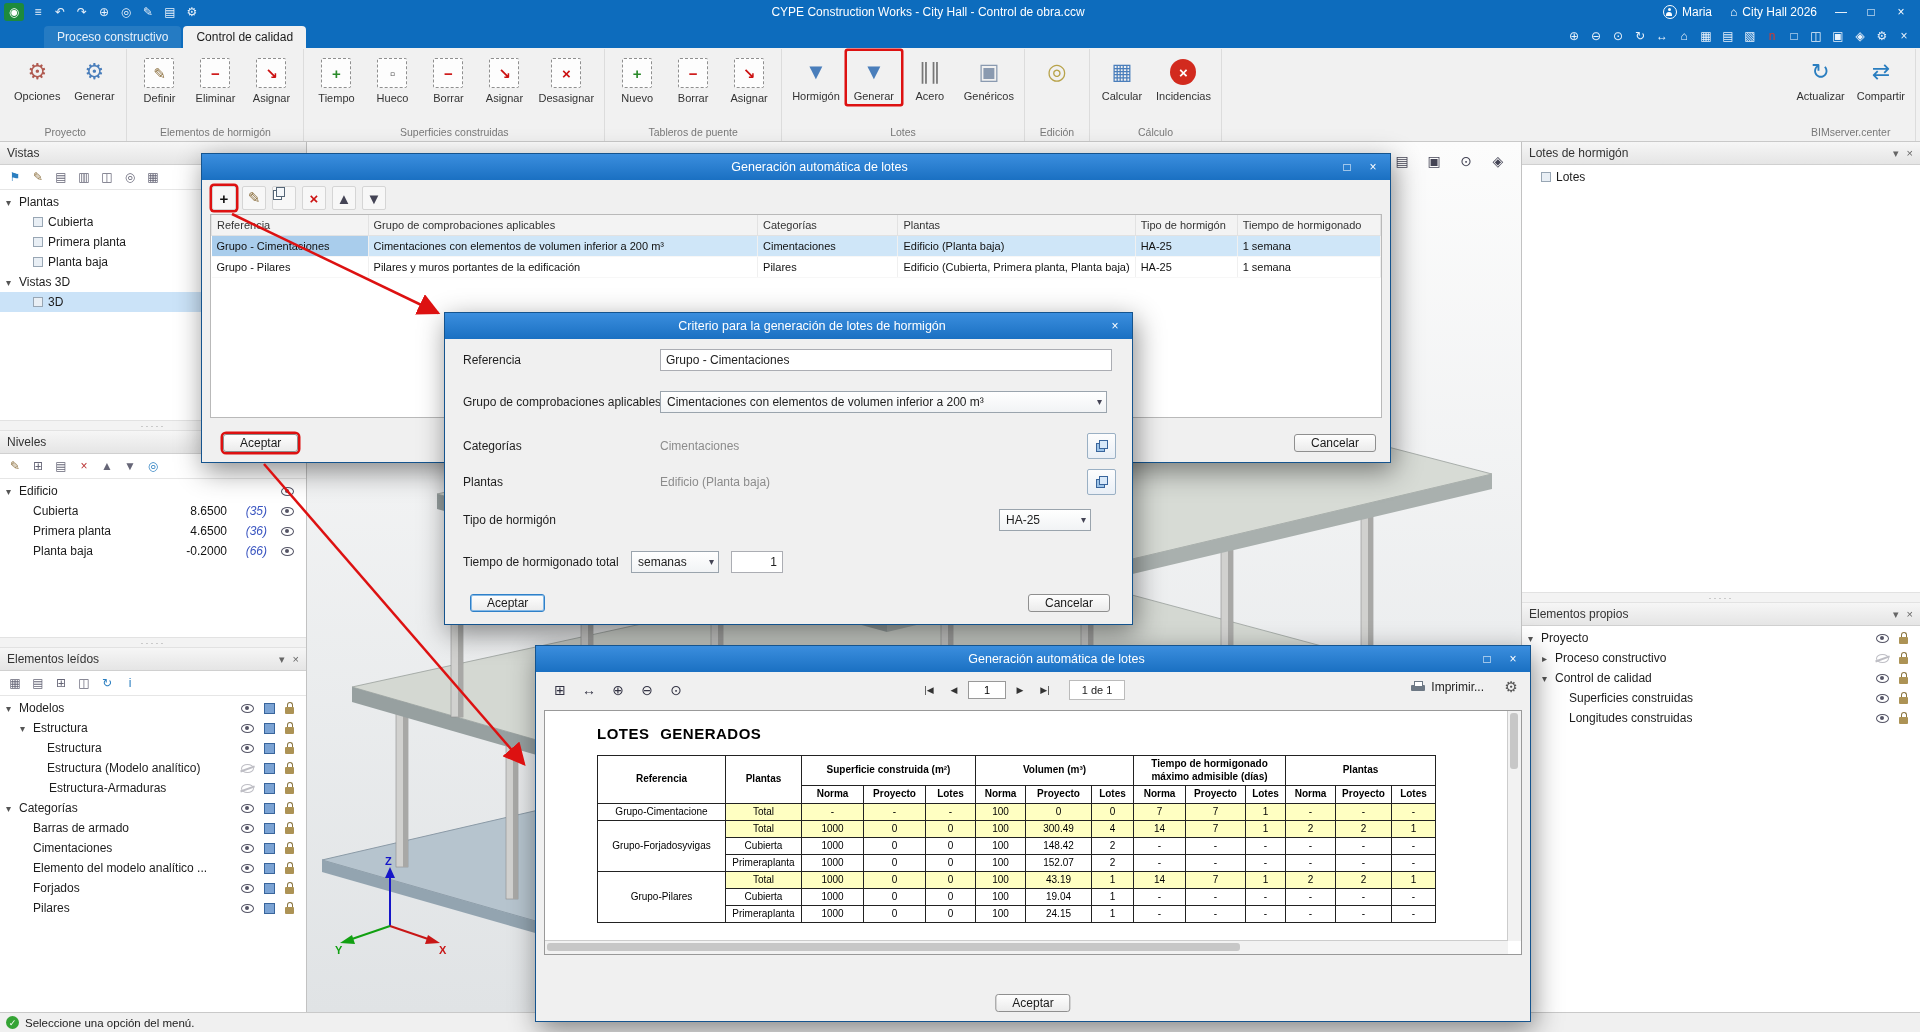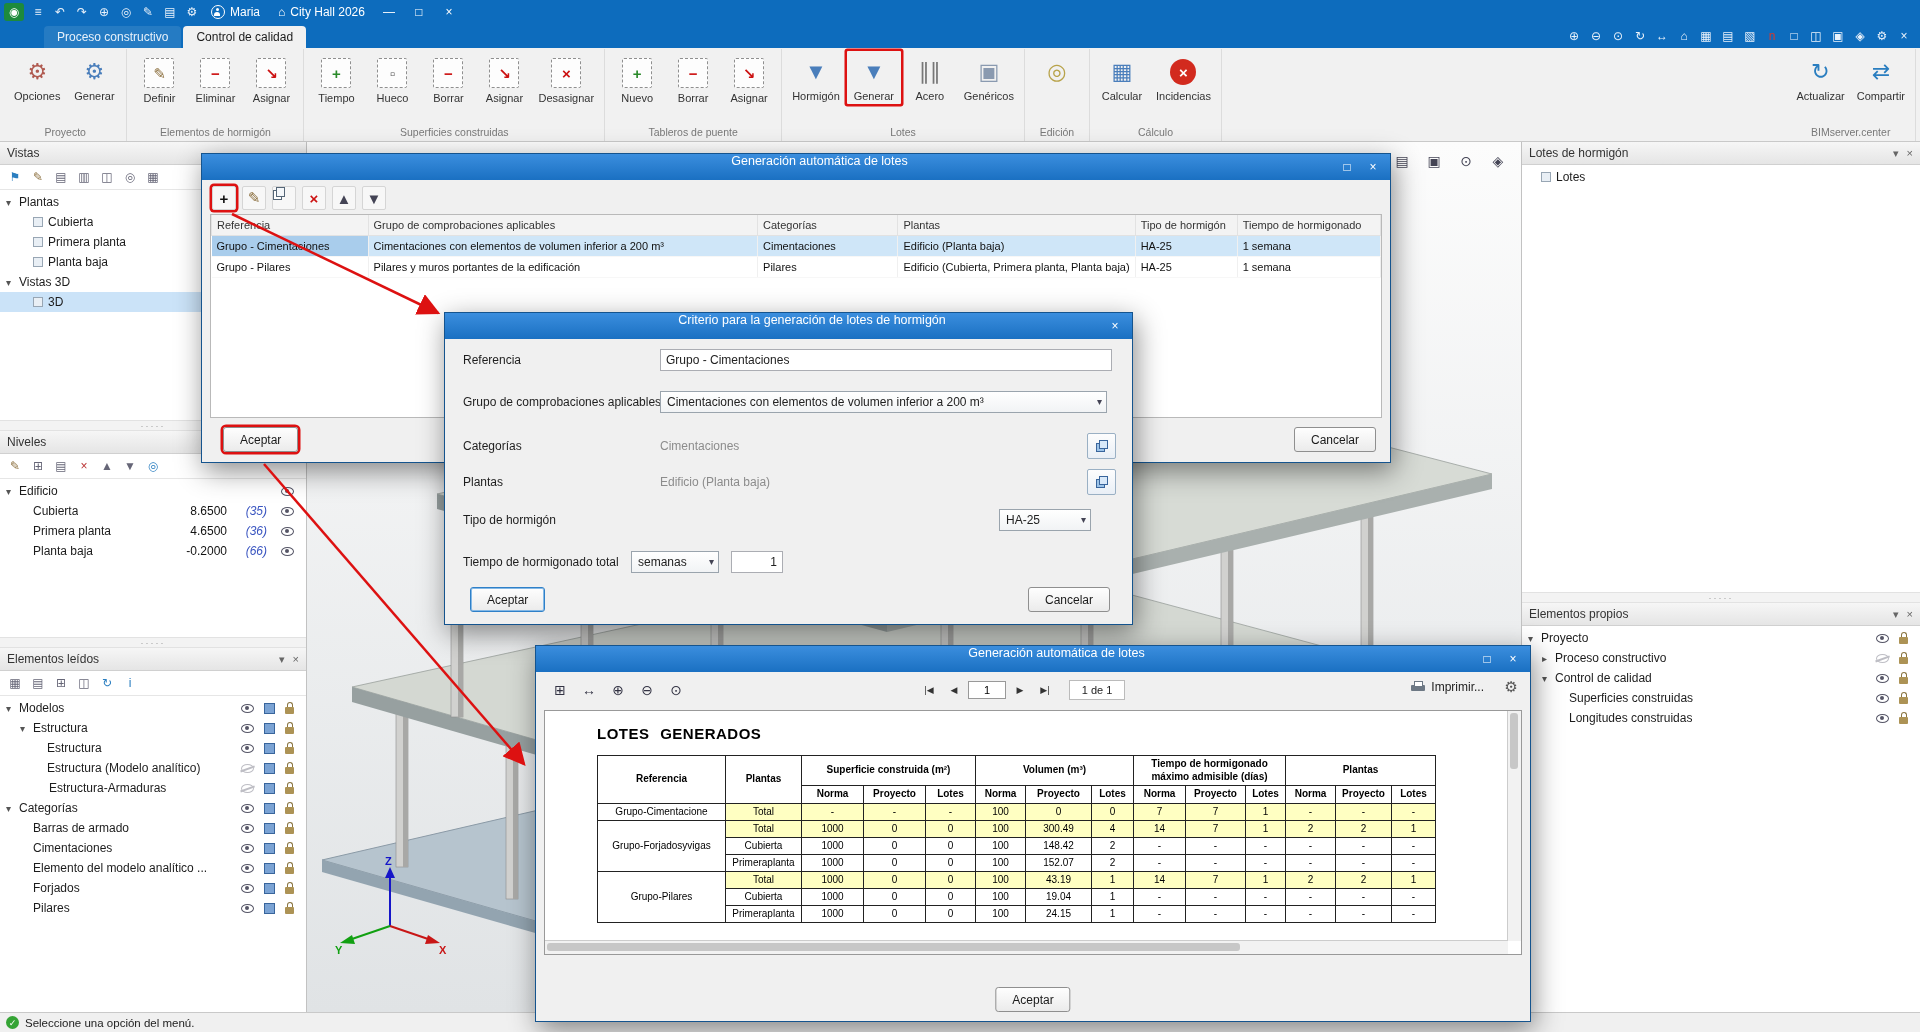--- a/index.html
+++ b/index.html
@@ -82,25 +82,25 @@
   .ci.printer::before{content:"";position:absolute;left:0;top:4px;right:0;height:6px;background:#6d7884;border-radius:1px;}
   .ci.printer::after{content:"";position:absolute;left:3px;top:0;width:7px;height:4px;background:#fff;border:1px solid #6d7884;}
   .ci.person{width:12px;height:12px;border:1px solid #fff;border-radius:50%;}
   .ci.person::before{content:"";position:absolute;left:3.5px;top:2px;width:3px;height:3px;background:#fff;border-radius:50%;}
   .ci.person::after{content:"";position:absolute;left:2px;top:6px;width:6px;height:4px;background:#fff;border-radius:3px 3px 0 0;}
   .ci.layers{width:12px;height:12px;}
   .ci.layers::before{content:"";position:absolute;left:0;bottom:0;width:7px;height:7px;background:#9cc3e8;border:1px solid #39659c;}
   .ci.layers::after{content:"";position:absolute;right:0;top:0;width:7px;height:7px;background:#d9e9f9;border:1px solid #39659c;}
   
   .dialog{position:absolute;background:#f0f0f0;border:1px solid #15548e;box-shadow:3px 8px 26px rgba(0,0,0,.45);box-sizing:border-box;}
-  .dlg-title{height:26px;background:linear-gradient(#3b8ede,#1a70c2);color:#fff;display:flex;align-items:flex-start;
+  .dlg-title{height:26px;background:linear-gradient(#3b8ede,#1a70c2);color:#fff;display:flex;align-items:center;
              justify-content:center;font-size:12.5px;position:relative;padding-left:47px;}
   .dlg-btns{position:absolute;right:4px;top:0;height:26px;display:flex;align-items:center;}
   .dlg-btn{width:26px;height:20px;display:flex;align-items:center;justify-content:center;font-size:12px;color:#fff;}
-  .btn{height:25px;padding:0 16px;font-size:12px;background:linear-gradient(#fefefe,#ebebeb);border:1px solid #8f8f8f;
+  .btn{height:18px;padding:0 16px;font-size:12px;background:linear-gradient(#fefefe,#ebebeb);border:1px solid #8f8f8f;
        border-radius:3px;color:#1a1a1a;font-family:inherit;}
   .btn.focused{border-color:#2f80c8;box-shadow:inset 0 0 0 1px #85b9e6;}
   
   .dlg-toolbar{position:absolute;left:10px;top:32px;display:flex;align-items:center;gap:6px;}
   .dlg-toolbar .tbi{width:22px;height:22px;display:flex;align-items:center;justify-content:center;font-size:15px;
                     font-weight:bold;color:#333;background:#f7f7f7;border:1px solid #d5d5d5;border-radius:2px;}
   .lots-wrap{position:absolute;left:8px;top:60px;right:8px;bottom:44px;background:#fff;border:1px solid #b9b9b9;overflow:hidden;}
   table.lots{border-collapse:collapse;table-layout:fixed;font-size:11px;}
   table.lots th{height:20px;background:#f3f3f3;border:1px solid #e2e2e2;border-top:none;font-weight:normal;
                 text-align:left;padding:0 5px;color:#333;overflow:hidden;white-space:nowrap;}
@@ -161,20 +161,21 @@
     <span class="tb-icons">
         <span class="tbi">≡</span>
         <span class="tbi">↶</span>
         <span class="tbi">↷</span>
         <span class="tbi">⊕</span>
         <span class="tbi">◎</span>
         <span class="tbi">✎</span>
         <span class="tbi">▤</span>
         <span class="tbi">⚙</span>
       </span>
+    <span class="tb-center">CYPE Construction Works - City Hall - Control de obra.ccw</span>
     <span class="tb-user">
       <span class="ci person"></span>
       <span>Maria</span>
     </span>
     <span class="tb-user">
       <span>⌂</span>
       <span>City Hall 2026</span>
     </span>
     <span class="winbtn">—</span>
     <span class="winbtn">□</span>

